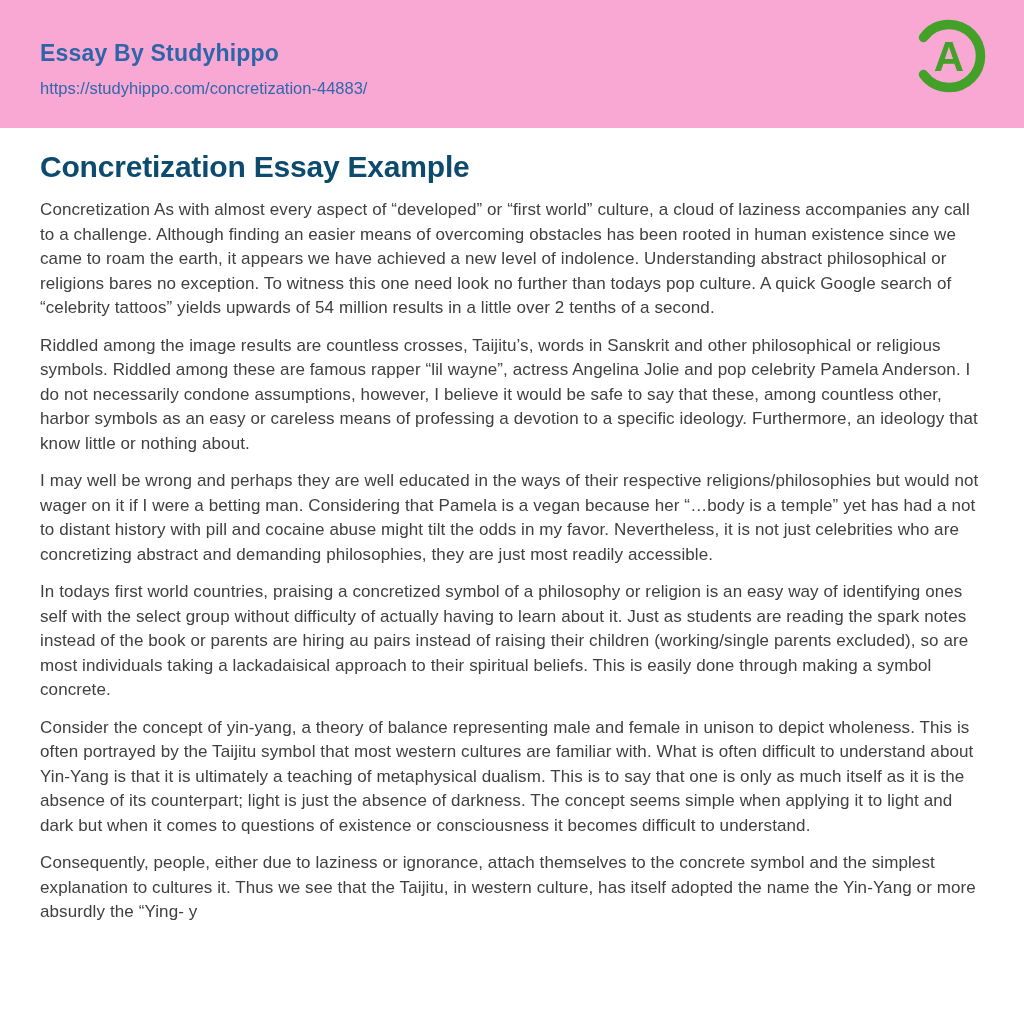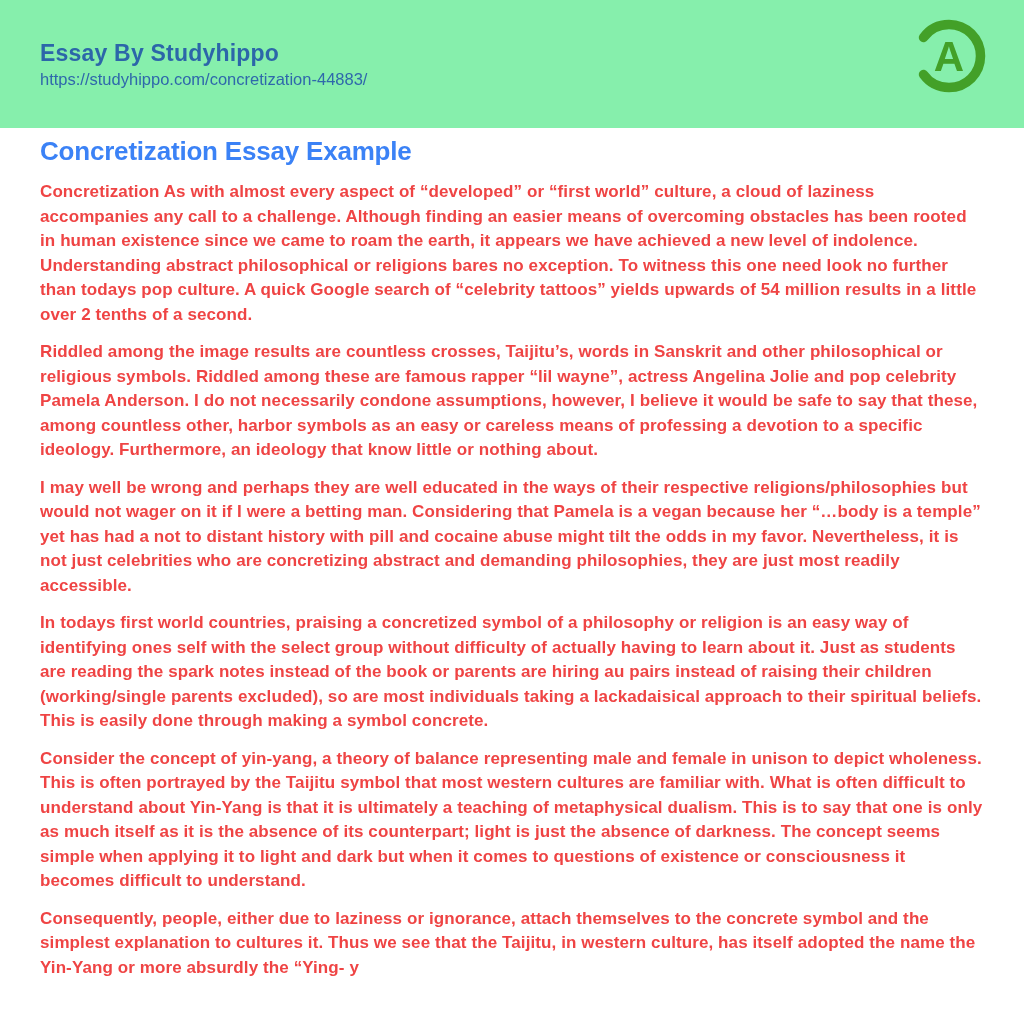--- a/index.html
+++ b/index.html
@@ -9,66 +9,65 @@
     font-family: "Liberation Sans", sans-serif;
   }
   body { min-height: 1027px; }
 
   .page { width: 1024px; min-height: 1027px; background: #ffffff; }
 
   .header-band {
     position: relative;
     width: 100%;
     height: 128px;
-    background: #86efac;
+    background: #f9a8d4;
     padding: 40px 24px 0 40px;
   }
   .byline {
     color: #2c66a9;
     font-size: 23px;
     font-weight: 700;
     letter-spacing: 0.2px;
     line-height: 1.2;
   }
   .source-url {
     display: inline-block;
-    margin-top: 2px;
+    margin-top: 11px;
     color: #2f68ab;
     font-size: 16.5px;
     font-weight: 400;
     text-decoration: none;
   }
   .logo {
     position: absolute;
     top: 17px;
     right: 36px;
     width: 78px;
     height: 78px;
   }
 
   .content { padding: 0 40px; }
 
   .essay-title {
-    margin-top: 8px;
-    font-size: 26px;
+    margin-top: 21px;
+    font-size: 30px;
     font-weight: 700;
-    color: #3b82f6;
+    color: #0c4a6e;
     letter-spacing: -0.2px;
     line-height: 1.2;
   }
 
   .essay-body { margin-top: 10px; padding-bottom: 40px; }
   .essay-body p {
     font-size: 17px;
     line-height: 24.5px;
-    color: #ef4444;
+    color: #404040;
     margin-top: 13px;
     max-width: 946px;
     letter-spacing: 0.1px;
-    font-weight: bold;
   }
 </style>
 </head>
 <body>
 
 <div class="page">
 
   <div class="header-band">
     <div class="byline">Essay By Studyhippo</div>
     <a class="source-url" href="#">https://studyhippo.com/concretization-44883/</a>

